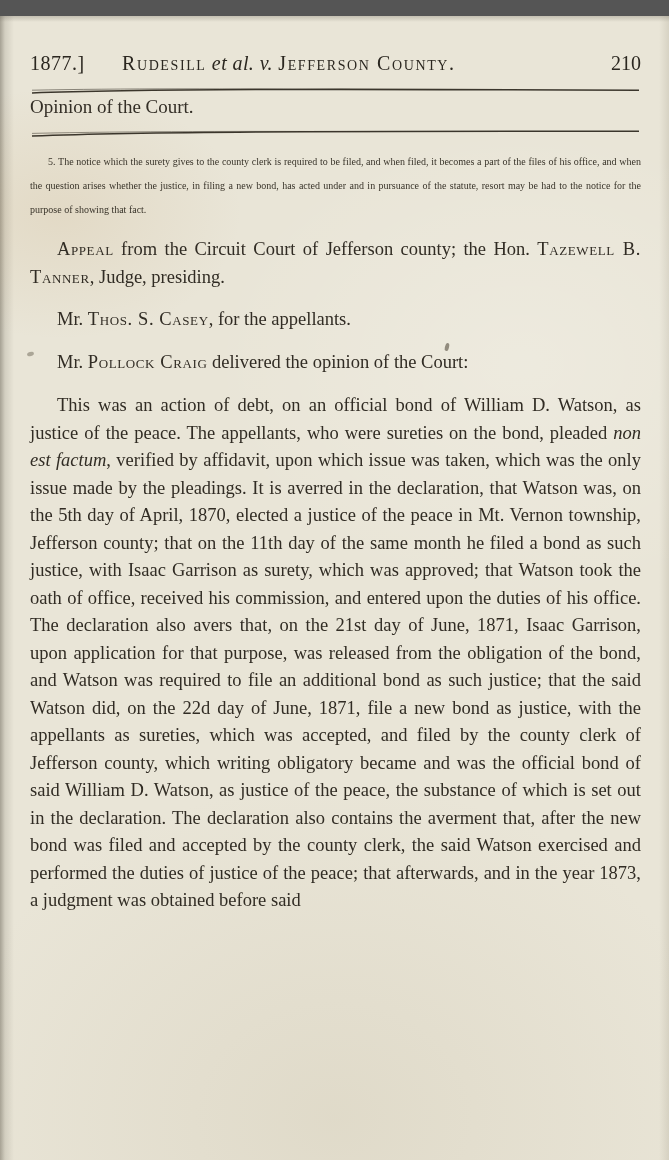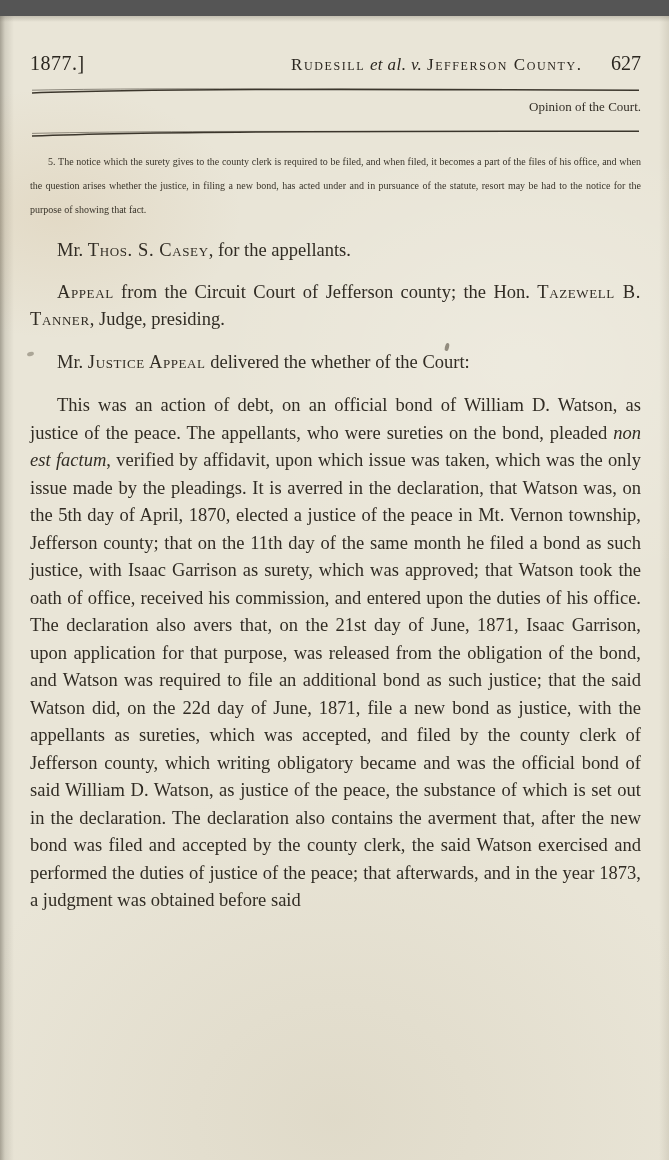--- a/index.html
+++ b/index.html
@@ -15,27 +15,27 @@
       linear-gradient(90deg, rgba(110,105,92,0.55) 0px, rgba(110,105,92,0.18) 5px, rgba(110,105,92,0) 14px),
       linear-gradient(180deg, rgba(110,105,92,0.30) 0px, rgba(110,105,92,0) 6px),
       linear-gradient(270deg, rgba(150,143,124,0.22) 0px, rgba(150,143,124,0) 10px),
       #e9e5d7;
     font-family:"Liberation Serif","DejaVu Serif",serif;
     color:#322d25;
   }
   .content{padding:36px 28px 0 30px;}
   .header{display:flex;align-items:baseline;}
   .year{width:92px;font-size:20px;letter-spacing:0.5px;color:#2b2720;}
-  .case-title{flex:1;text-align:right;font-size:17px;color:#2b2720;}
+  .case-title{flex:1;text-align:left;font-size:20px;color:#2b2720;}
   .case-title .run-sc{font-variant:small-caps;letter-spacing:1.6px;}
   .case-title .run-i{font-style:italic;letter-spacing:0.4px;}
   .pagenum{width:60px;text-align:right;font-size:20px;color:#2b2720;}
   .rule{display:block;margin:11px 0 0 0;width:100%;height:10px;}
   .rule path{fill:none;stroke:#3b362c;}
-  .section-label{margin-top:1px;text-align:right;font-size:13px;line-height:20px;color:#332e26;}
+  .section-label{margin-top:1px;text-align:left;font-size:19px;line-height:20px;color:#332e26;}
   .headnote{
     margin:12px 0 0 0;
     font-size:10px;line-height:24px;
     text-align:justify;text-indent:18px;
     color:#383329;
   }
   .para{
     margin:14px 0 0 0;
     font-size:18.5px;line-height:27.5px;
     text-align:justify;text-indent:27px;
@@ -51,43 +51,43 @@
 </style>
 </head>
 <body>
 
 <div class="page">
   <div class="content">
 
     <div class="header">
       <span class="year">1877.]</span>
       <span class="case-title"><span class="run-sc">Rudesill</span><span class="run-i"> et al. v. </span><span class="run-sc">Jefferson County</span><span>.</span></span>
-      <span class="pagenum">627</span>
+      <span class="pagenum">210</span>
     </div>
 
     <svg class="rule" viewBox="0 0 611 10" preserveAspectRatio="none">
       <path d="M2,7 C 120,2.2 380,3.2 609,4.2" stroke-width="1.6"></path>
       <path d="M2,4.2 C 90,2.4 200,2.6 320,3.4" stroke-width="0.7" opacity="0.8"></path>
     </svg>
 
     <div class="section-label">Opinion of the Court.</div>
 
     <svg class="rule" viewBox="0 0 611 10" preserveAspectRatio="none">
       <path d="M2,8 C 150,2.4 420,3.6 609,3.2" stroke-width="1.6"></path>
       <path d="M2,5.4 C 100,3.2 220,3.2 340,3.6" stroke-width="0.7" opacity="0.75"></path>
     </svg>
 
     <p class="headnote"><span>5.  The notice which the surety gives to the county clerk is required to be filed, and when filed, it becomes a part of the files of his office, and when the question arises whether the justice, in filing a new bond, has acted under and in pursuance of the statute, resort may be had to the notice for the purpose of showing that fact.</span></p>
 
+    <p class="para"><span class="run-sc">Appeal</span><span> from the Circuit Court of Jefferson county; the Hon. </span><span class="run-sc">Tazewell B. Tanner</span><span>, Judge, presiding.</span></p>
+
     <p class="para counsel"><span>Mr. </span><span class="run-sc">Thos. S. Casey</span><span>, for the appellants.</span></p>
 
-    <p class="para"><span class="run-sc">Appeal</span><span> from the Circuit Court of Jefferson county; the Hon. </span><span class="run-sc">Tazewell B. Tanner</span><span>, Judge, presiding.</span></p>
 
-
-    <p class="para counsel"><span>Mr. </span><span class="run-sc">Justice Appeal</span><span> delivered the whether of the Court:</span></p>
+    <p class="para counsel"><span>Mr. </span><span class="run-sc">Pollock Craig</span><span> delivered the opinion of the Court:</span></p>
 
     <p class="para body-para"><span>This was an action of debt, on an official bond of William D. Watson, as justice of the peace.  The appellants, who were sureties on the bond, pleaded </span><span class="run-i">non est factum</span><span>, verified by affidavit, upon which issue was taken, which was the only issue made by the pleadings.  It is averred in the declaration, that Watson was, on the 5th day of April, 1870, elected a justice of the peace in Mt. Vernon township, Jefferson county; that on the 11th day of the same month he filed a bond as such justice, with Isaac Garrison as surety, which was approved; that Watson took the oath of office, received his commission, and entered upon the duties of his office.  The declaration also avers that, on the 21st day of June, 1871, Isaac Garrison, upon application for that purpose, was released from the obligation of the bond, and Watson was required to file an additional bond as such justice; that the said Watson did, on the 22d day of June, 1871, file a new bond as justice, with the appellants as sureties, which was accepted, and filed by the county clerk of Jefferson county, which writing obligatory became and was the official bond of said William D. Watson, as justice of the peace, the substance of which is set out in the declaration.  The declaration also contains the averment that, after the new bond was filed and accepted by the county clerk, the said Watson exercised and performed the duties of justice of the peace; that afterwards, and in the year 1873, a judgment was obtained before said</span></p>
 
   </div>
 
   <div class="speck speck-1"></div>
   <div class="speck speck-2"></div>
 </div>
 
 </body></html>

